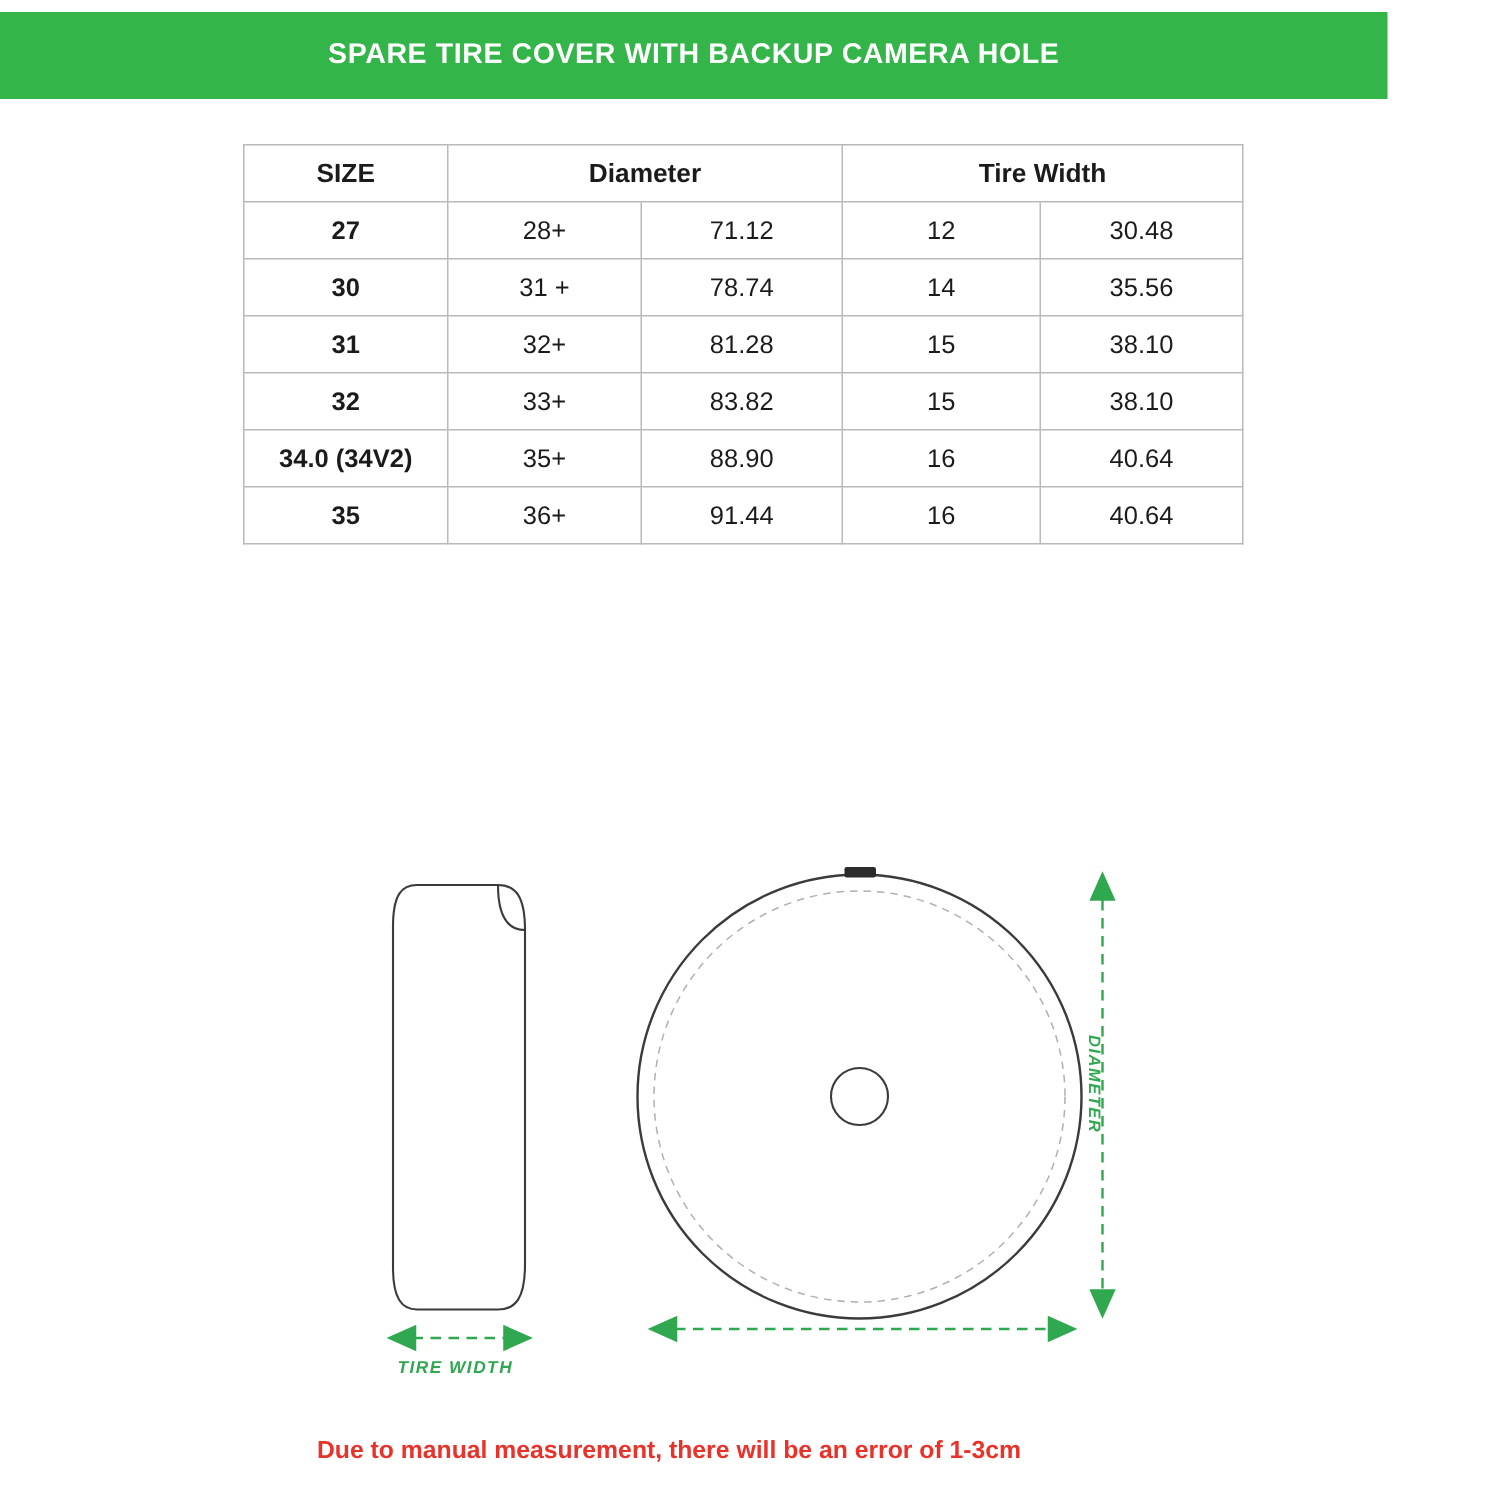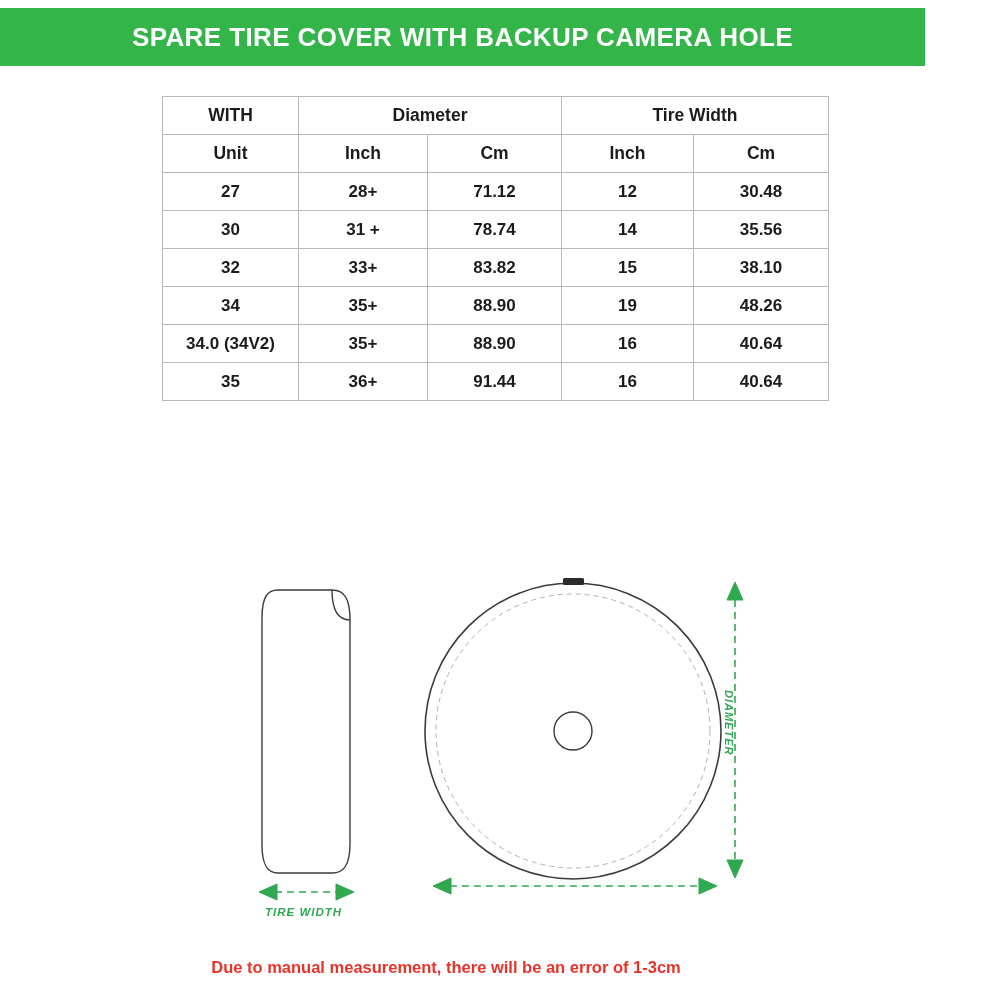--- a/index.html
+++ b/index.html
@@ -22,21 +22,21 @@
     top: 8px;
     width: 925px;
     height: 58px;
     background: #33b54a;
     display: flex;
     align-items: center;
     justify-content: center;
   }
   .header-title {
     color: #ffffff;
-    font-size: 26px;
+    font-size: 19px;
     font-weight: bold;
     letter-spacing: 0.4px;
     white-space: nowrap;
   }
 
   
   .size-table {
     position: absolute;
     left: 162px;
     top: 96px;
@@ -44,21 +44,21 @@
     border-collapse: collapse;
     table-layout: fixed;
   }
   .size-table td, .size-table th {
     border: 1px solid #b9b9b9;
     text-align: center;
     font-size: 17px;
     color: #1b1b1b;
     padding: 0;
     height: 37px;
-    font-weight: bold;
+    font-weight: normal;
   }
   .size-table .hdr {
     font-weight: bold;
     font-size: 17.5px;
   }
   .size-table .sizecol {
     font-weight: bold;
   }
   .col-size  { width: 136px; }
   .col-dinch { width: 129px; }
@@ -123,62 +123,55 @@
 <table class="size-table">
   <colgroup>
     <col class="col-size">
       <col class="col-dinch">
       <col class="col-dcm">
       <col class="col-winch">
       <col class="col-wcm">
   </colgroup>
   <thead>
     <tr>
-      <th class="hdr">WITH</th>
+      <th class="hdr">SIZE</th>
       <th class="hdr" colspan="2">Diameter</th>
       <th class="hdr" colspan="2">Tire Width</th>
-    </tr>
-    <tr>
-      <th class="hdr">Unit</th>
-      <th class="hdr">Inch</th>
-      <th class="hdr">Cm</th>
-      <th class="hdr">Inch</th>
-      <th class="hdr">Cm</th>
     </tr>
   </thead>
   <tbody>
     <tr>
       <td class="sizecol">27</td>
       <td>28+</td>
       <td>71.12</td>
       <td>12</td>
       <td>30.48</td>
     </tr>
     <tr>
       <td class="sizecol">30</td>
       <td>31 +</td>
       <td>78.74</td>
       <td>14</td>
       <td>35.56</td>
     </tr>
     <tr>
+      <td class="sizecol">31</td>
+      <td>32+</td>
+      <td>81.28</td>
+      <td>15</td>
+      <td>38.10</td>
+    </tr>
+    <tr>
       <td class="sizecol">32</td>
       <td>33+</td>
       <td>83.82</td>
       <td>15</td>
       <td>38.10</td>
     </tr>
     <tr>
-      <td class="sizecol">34</td>
-      <td>35+</td>
-      <td>88.90</td>
-      <td>19</td>
-      <td>48.26</td>
-    </tr>
-    <tr>
       <td class="sizecol">34.0 (34V2)</td>
       <td>35+</td>
       <td>88.90</td>
       <td>16</td>
       <td>40.64</td>
     </tr>
     <tr>
       <td class="sizecol">35</td>
       <td>36+</td>
       <td>91.44</td>

